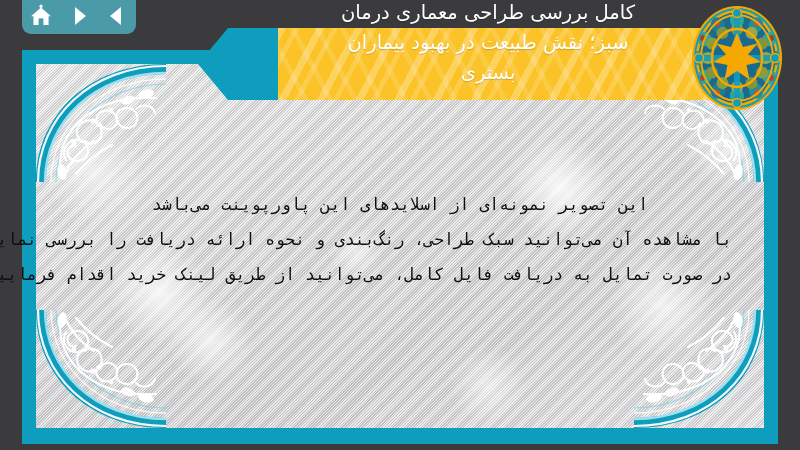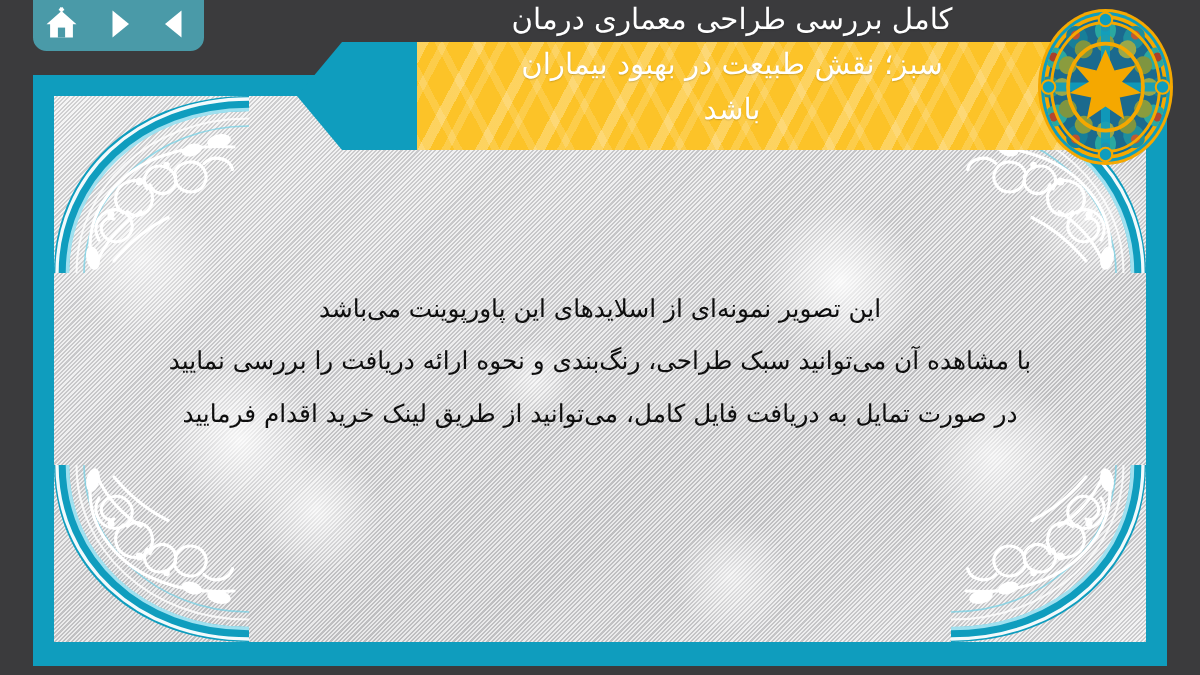--- a/index.html
+++ b/index.html
@@ -119,21 +119,21 @@
   #body-text{
     position:absolute;
     left:46px;top:138px;right:46px;
     z-index:30;
     direction:rtl;text-align:center;
     color:#0e0e0e;
     font-size:16.5px;
     line-height:35px;
     font-weight:400;
   }
-  #body-text .line{white-space:nowrap;}
+  #body-text .line{white-space:nowrap;font-family:Liberation Mono, monospace;}
   #body-text .line.l1{font-size:16.5px;}
 </style>
 </head>
 <body>
 
 <div id="stage">
 
   <div id="slide">
 
     <div id="slide-inner"></div>
@@ -262,21 +262,21 @@
     <svg viewBox="0 0 82 72" xmlns="http://www.w3.org/2000/svg">
       <path d="M30 0 L82 0 L82 72 L30 72 L0 36 Z" fill="#0f9dbe"></path>
     </svg>
   </div>
 
   <div id="title-banner"></div>
 
   <div id="title-text">
     <div>کامل بررسی طراحی معماری درمان</div>
     <div>سبز؛ نقش طبیعت در بهبود بیماران</div>
-    <div>باشد</div>
+    <div>بستری</div>
   </div>
 
   <div id="medallion">
     <svg viewBox="0 0 94 108" xmlns="http://www.w3.org/2000/svg">
       <defs>
         <clipPath id="clipRing">
           <ellipse cx="47" cy="54" rx="41" ry="48"></ellipse>
         </clipPath>
       </defs>
       <ellipse cx="47" cy="54" rx="45" ry="52" fill="#f5a800"></ellipse>

